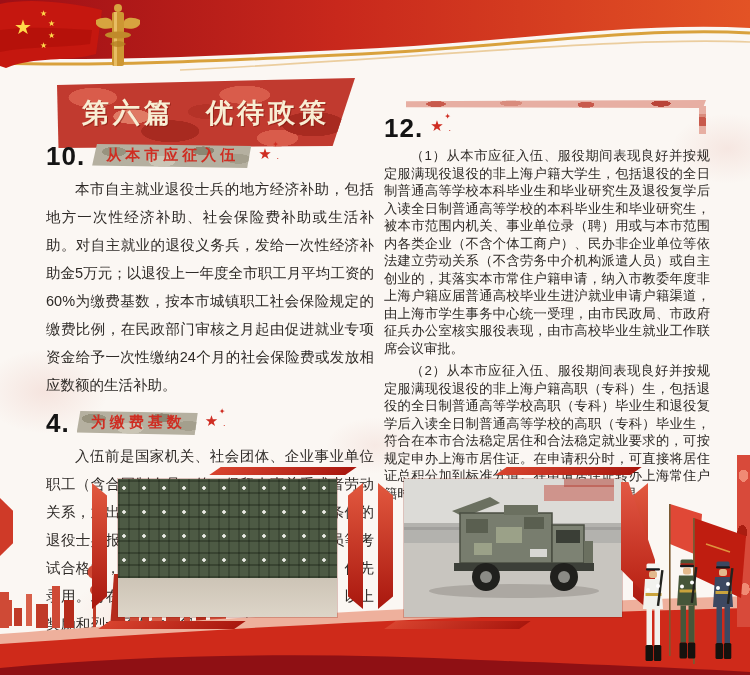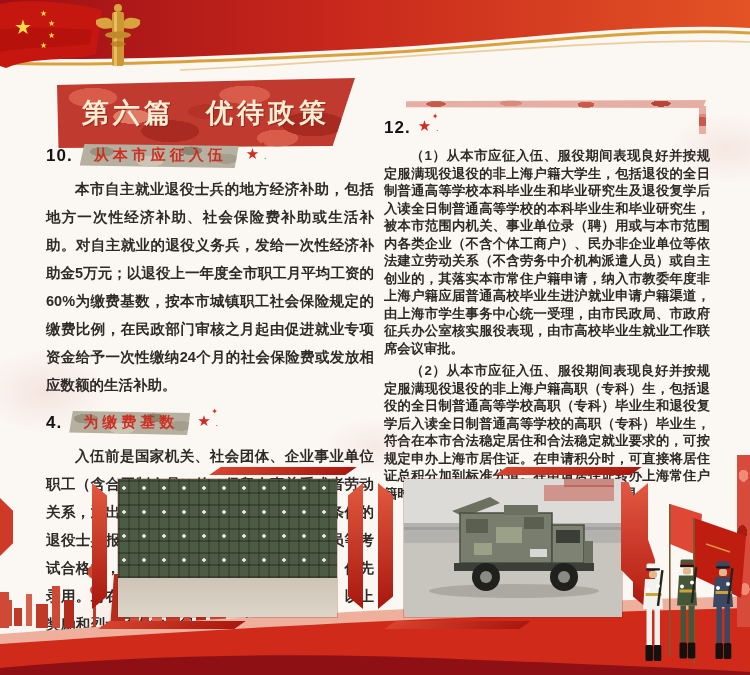--- a/index.html
+++ b/index.html
@@ -33,39 +33,39 @@
   .title-banner .txt{
     color:#f8eed4; font-size:27px; font-weight:800; letter-spacing:4px;
     text-shadow:1px 1px 0 rgba(120,20,10,.55); white-space:nowrap;
   }
 
   
   .col{position:absolute; color:#2d2926;}
   .col-left{left:46px; top:142px; width:331px;}
   .col-right{left:384px; top:114px; width:329px;}
   .sec-head{display:flex; align-items:center; gap:7px; height:28px;}
-  .sec-num{font-size:17px; font-weight:800; color:#141414; letter-spacing:1px;}
+  .sec-num{font-size:26px; font-weight:800; color:#141414; letter-spacing:1px;}
   .camo-tag{
     display:inline-block; padding:2px 12px 3px 14px;
     clip-path:polygon(3% 0,100% 8%,97.5% 100%,0 90%);
     background-color:#b5b0a0;
     background-image:
       radial-gradient(ellipse 20px 8px at 14% 32%, #98937f 0 60%, transparent 61%),
       radial-gradient(ellipse 22px 9px at 44% 72%, #cac5b5 0 60%, transparent 61%),
       radial-gradient(ellipse 18px 7px at 70% 28%, #8b8672 0 60%, transparent 61%),
       radial-gradient(ellipse 20px 8px at 92% 62%, #a49f8d 0 60%, transparent 61%);
     color:#cf2d22; font-size:15px; font-weight:800; letter-spacing:4px; white-space:nowrap;
   }
   .stars{position:relative; width:26px; height:24px;}
   .stars .s-big{position:absolute; left:0; top:2px; color:#cf2d22; font-size:15px; line-height:1;}
   .stars .s-small{position:absolute; left:14px; top:-3px; color:#cf2d22; font-size:8px; line-height:1;}
   .stars .s-dot{position:absolute; left:18px; top:10px; color:#cf2d22; font-size:9px; line-height:1;}
   .body-p{
     margin:5px 3px 10px 0; text-align:justify; word-break:break-all;
-    text-indent:2em; font-weight:700; color:#2e2a27;
+    text-indent:2em; font-weight:400; color:#2e2a27;
   }
   .col-left .body-p{font-size:14.5px; line-height:28px;}
   .col-right .body-p{font-size:13.3px; line-height:17.5px; margin-bottom:2px;}
 
   
   .bracket-h,.bracket-v{
     background-color:#e7afa3;
     background-image:
       radial-gradient(ellipse 16px 5px at 10% 50%, #c85a4c 0 60%, transparent 61%),
       radial-gradient(ellipse 18px 5px at 35% 40%, #d98c7d 0 60%, transparent 61%),

